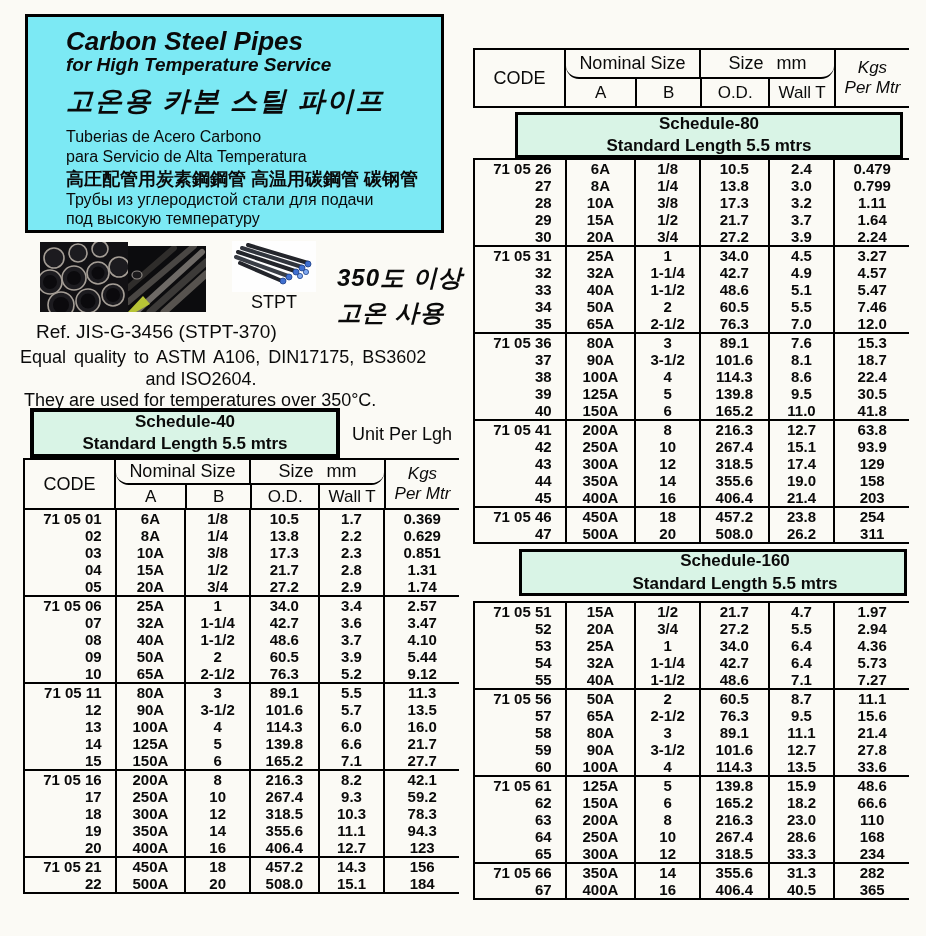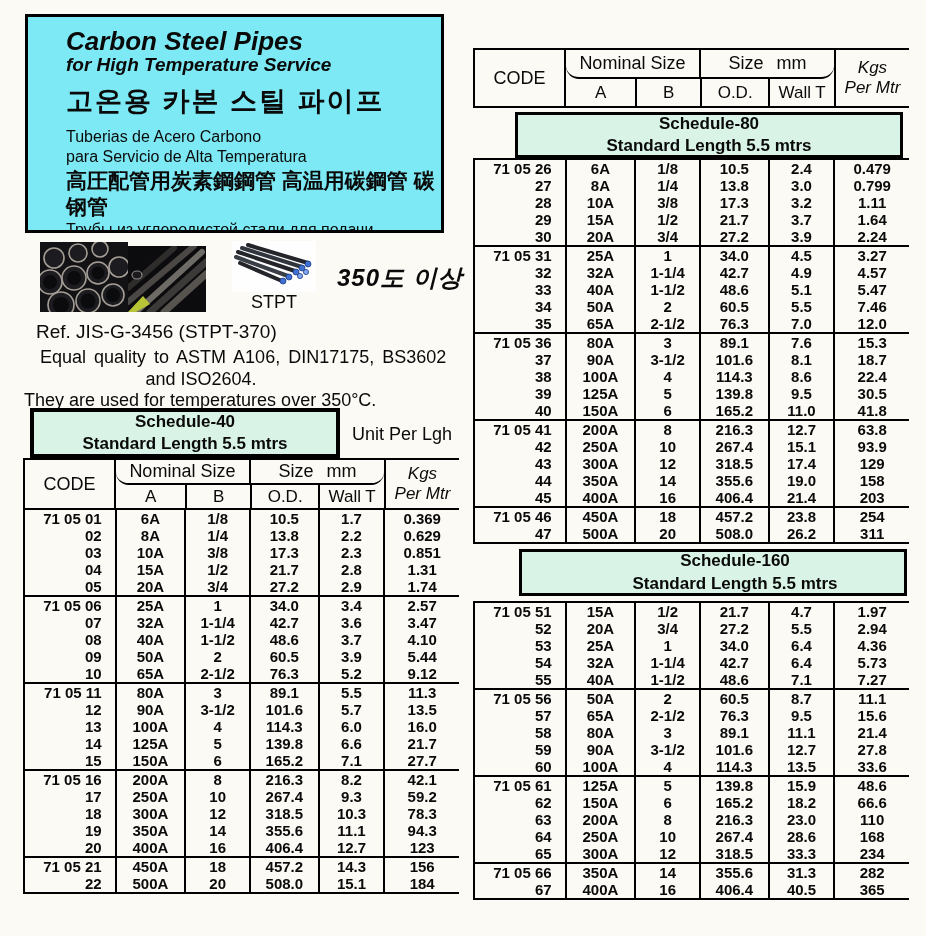--- a/index.html
+++ b/index.html
@@ -20,33 +20,33 @@
   .abs{position:absolute;box-sizing:border-box;}
 
   
   .cyanbox{
     left:25px;top:14px;width:419px;height:219px;
     border:3px solid #000;background:var(--cyan);
     padding:10px 6px 16px 38px;overflow:hidden;
   }
   .t1{font-style:italic;font-weight:bold;font-size:26px;line-height:1.08;}
   .t2{font-style:italic;font-weight:bold;font-size:19px;line-height:1.1;}
-  .tko{font-weight:bold;font-size:27px;line-height:1.05;margin-top:11px;letter-spacing:2px;}
+  .tko{font-style:italic;font-weight:bold;font-size:27px;line-height:1.05;margin-top:11px;letter-spacing:2px;}
   .es{font-size:16px;line-height:1.2;margin-top:12px;}
-  .cjk{font-size:21px;font-weight:bold;line-height:1.25;margin-top:2px;}
+  .cjk{font-size:18px;font-weight:bold;line-height:1.25;margin-top:2px;}
   .ru{font-size:16px;line-height:1.2;}
 
   
   .photo{position:absolute;}
   .stpt{left:232px;top:292px;width:84px;text-align:center;font-size:18px;}
   .knote{left:337px;top:261px;font-style:italic;font-weight:bold;font-size:24px;line-height:1.45;letter-spacing:1px;}
 
   
   .ref1{left:36px;top:321px;font-size:19px;}
-  .ref2{left:40px;top:347px;font-size:18px;word-spacing:3px;}
+  .ref2{left:20px;top:347px;font-size:18px;word-spacing:3px;}
   .ref3{left:36px;top:369px;width:330px;text-align:center;font-size:18px;}
   .ref4{left:24px;top:390px;font-size:18px;}
 
   
   .greenbox{
     background:var(--mint);border:3px solid #000;
     display:flex;flex-direction:column;align-items:center;justify-content:center;
     font-weight:bold;font-size:17px;line-height:1.3;text-align:center;
   }
   .gb40{left:30px;top:408px;width:310px;height:50px;border-width:4px;}
@@ -156,20 +156,21 @@
       <circle cx="51" cy="40" r="3"></circle>
     <circle cx="68" cy="35" r="2.6" fill="#7fa8f0"></circle>
       <circle cx="74" cy="31" r="2.6" fill="#7fa8f0"></circle>
   </g>
 </svg>
 
 <div class="abs stpt">STPT</div>
 
 <div class="abs knote">
   <div>350도 이상</div>
+  <div>고온 사용</div>
 </div>
 
 <div class="abs ref1">Ref.  JIS-G-3456 (STPT-370)</div>
 <div class="abs ref2">Equal quality to ASTM A106, DIN17175, BS3602</div>
 <div class="abs ref3">and ISO2604.</div>
 <div class="abs ref4">They are used for temperatures over 350°C.</div>
 
 <div class="abs greenbox gb40">
   <div>Schedule-40</div>
   <div>Standard Length 5.5 mtrs</div>

